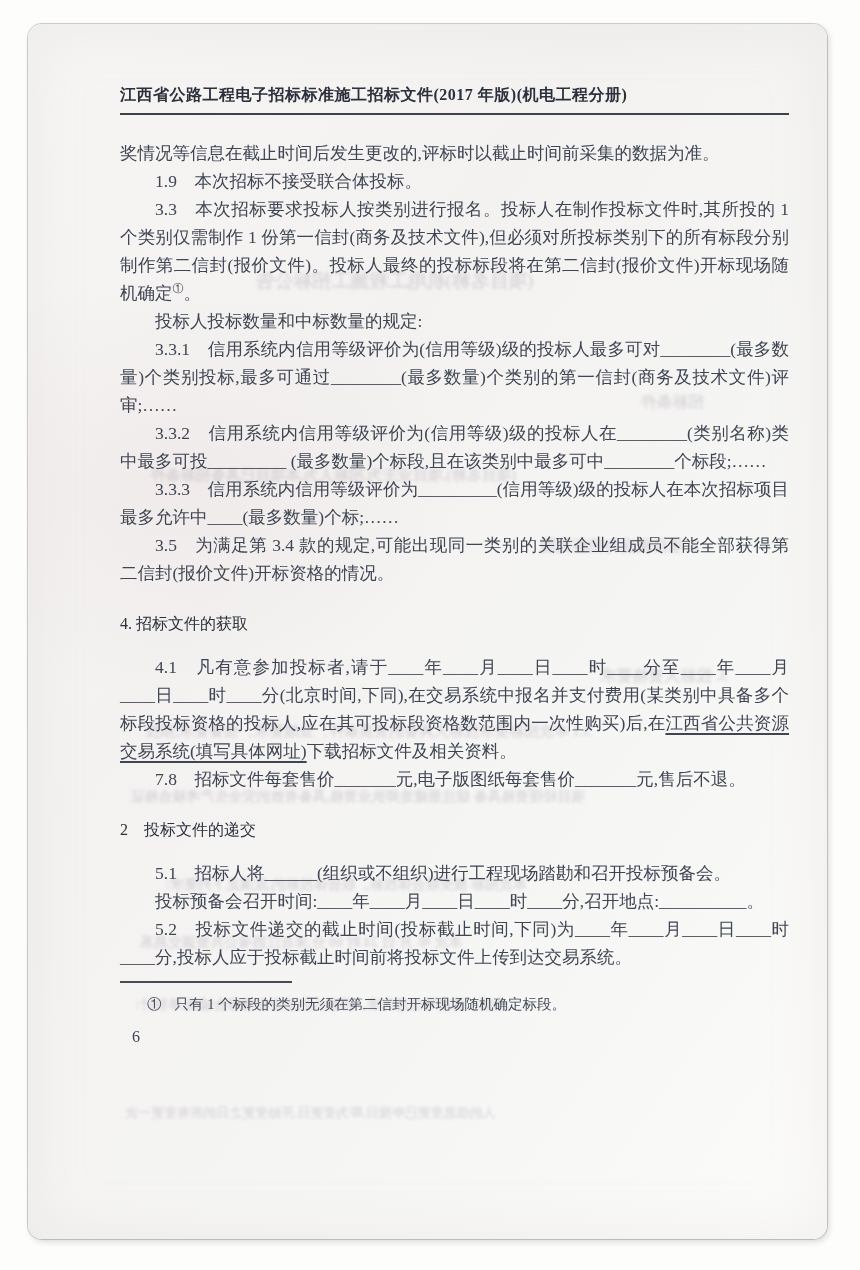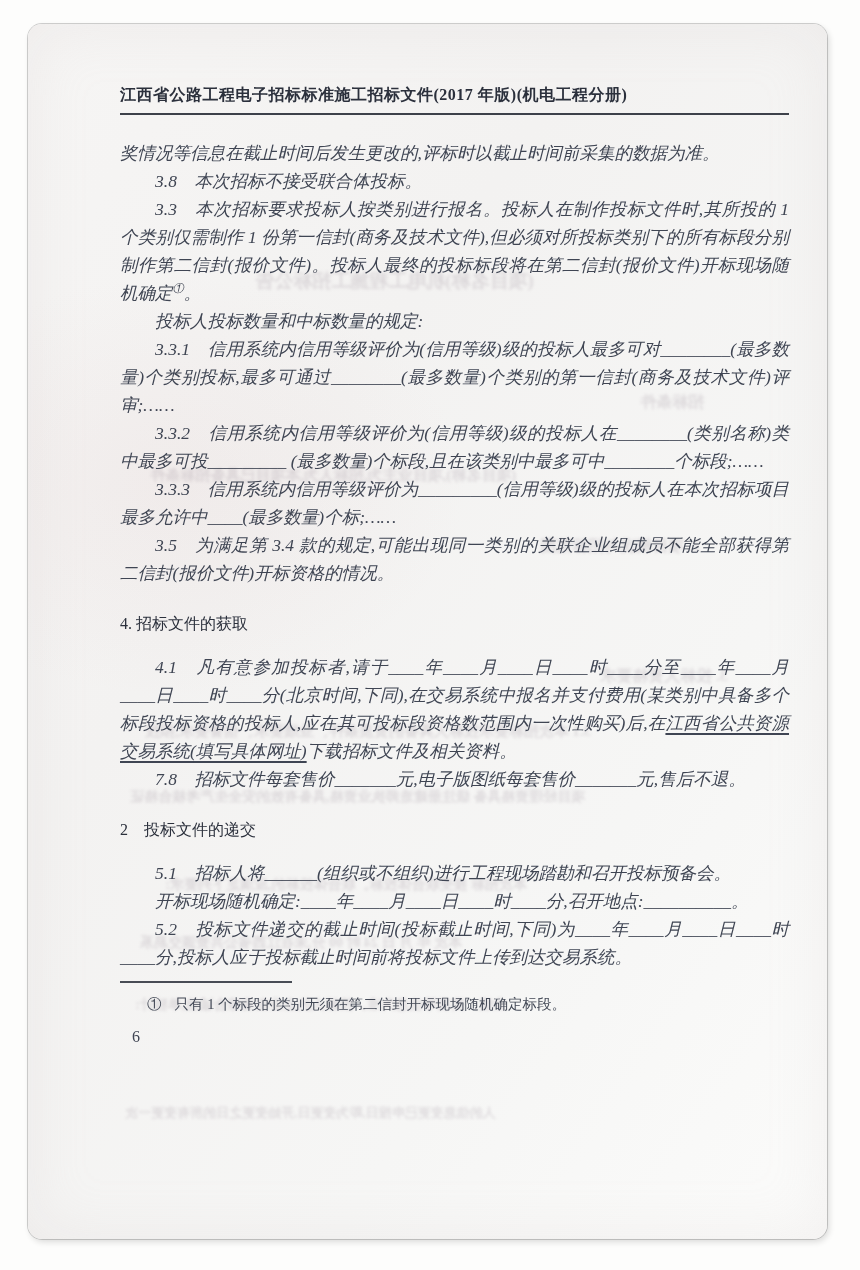--- a/index.html
+++ b/index.html
@@ -24,21 +24,21 @@
   .page-inner {
     position:relative; padding:60px 38px 0 92px;
     color:#3f4553;
   }
   .doc-header {
     font-size:16px; font-weight:bold; color:#2b303c; letter-spacing:.5px;
     line-height:22px; white-space:nowrap;
   }
   .header-rule { border:none; border-top:2px solid #3d414a; margin:7px 0 0 0; }
   .doc-body { margin-top:24px; font-size:17.5px; line-height:28px; text-align:justify; }
-  .para { margin:0;font-style:italic; }
+  .para { margin:0; }
   .indent { text-indent:2em; }
   .section-heading {
     font-size:16px; font-weight:normal; color:#2b303c;
     margin:22px 0 14px 0; line-height:30px; text-align:left;
   }
   .u { text-decoration:underline; text-underline-offset:4px; text-decoration-thickness:1.5px; }
   sup.sup { font-size:11px; line-height:0; }
   .footnote-area { margin-top:10px; }
   .footnote-rule { width:172px; border:none; border-top:2px solid #484c55; margin:9px 0 11px 0; }
   .footnote { font-size:14.5px; line-height:21px; padding-left:22px; margin:5px; color:#434956; }
@@ -69,33 +69,33 @@
       <div class="bleed" style="left: 97px; top: 1080px; font-size: 13px;">人的信息变更已申报日,即为变更日,开始变更之日的所有变更一次</div>
     </div>
   <div class="page-inner">
     <header>
       <div class="doc-header">江西省公路工程电子招标标准施工招标文件(2017 年版)(机电工程分册)</div>
       <hr class="header-rule">
     </header>
 
     <main class="doc-body">
         <p class="para"><span>奖情况等信息在截止时间后发生更改的,评标时以截止时间前采集的数据为准。</span></p>
-        <p class="para indent"><span>3.8　本次招标不接受联合体投标。</span></p>
+        <p class="para indent"><span>1.9　本次招标不接受联合体投标。</span></p>
         <p class="para indent"><span>3.3　本次招标要求投标人按类别进行报名。投标人在制作投标文件时,其所投的 1 个类别仅需制作 1 份第一信封(商务及技术文件),但必须对所投标类别下的所有标段分别制作第二信封(报价文件)。投标人最终的投标标段将在第二信封(报价文件)开标现场随机确定</span><sup class="sup">①</sup><span>。</span></p>
         <p class="para indent"><span>投标人投标数量和中标数量的规定:</span></p>
         <p class="para indent"><span>3.3.1　信用系统内信用等级评价为(信用等级)级的投标人最多可对________(最多数量)个类别投标,最多可通过________(最多数量)个类别的第一信封(商务及技术文件)评审;……</span></p>
         <p class="para indent"><span>3.3.2　信用系统内信用等级评价为(信用等级)级的投标人在________(类别名称)类中最多可投_________ (最多数量)个标段,且在该类别中最多可中________个标段;……</span></p>
         <p class="para indent"><span>3.3.3　信用系统内信用等级评价为_________(信用等级)级的投标人在本次招标项目最多允许中____(最多数量)个标;……</span></p>
         <p class="para indent"><span>3.5　为满足第 3.4 款的规定,可能出现同一类别的关联企业组成员不能全部获得第二信封(报价文件)开标资格的情况。</span></p>
         <h2 class="section-heading"><span>4. 招标文件的获取</span></h2>
         <p class="para indent"><span>4.1　凡有意参加投标者,请于____年____月____日____时____分至____年____月____日____时____分(北京时间,下同),在交易系统中报名并支付费用(某类别中具备多个标段投标资格的投标人,应在其可投标段资格数范围内一次性购买)后,在</span><span class="u">江西省公共资源交易系统(填写具体网址)</span><span>下载招标文件及相关资料。</span></p>
         <p class="para indent"><span>7.8　招标文件每套售价_______元,电子版图纸每套售价_______元,售后不退。</span></p>
         <h2 class="section-heading"><span>2　投标文件的递交</span></h2>
         <p class="para indent"><span>5.1　招标人将______(组织或不组织)进行工程现场踏勘和召开投标预备会。</span></p>
-        <p class="para indent"><span>开标现场随机确定:____年____月____日____时____分,召开地点:__________。</span></p>
+        <p class="para indent"><span>投标预备会召开时间:____年____月____日____时____分,召开地点:__________。</span></p>
         <p class="para indent"><span>5.2　投标文件递交的截止时间(投标截止时间,下同)为____年____月____日____时____分,投标人应于投标截止时间前将投标文件上传到达交易系统。</span></p>
       </main>
 
     <div class="footnote-area">
       <hr class="footnote-rule">
       <p class="footnote">
         <span class="fn-marker">①</span><span>只有 1 个标段的类别无须在第二信封开标现场随机确定标段。</span>
       </p>
     </div>
 

